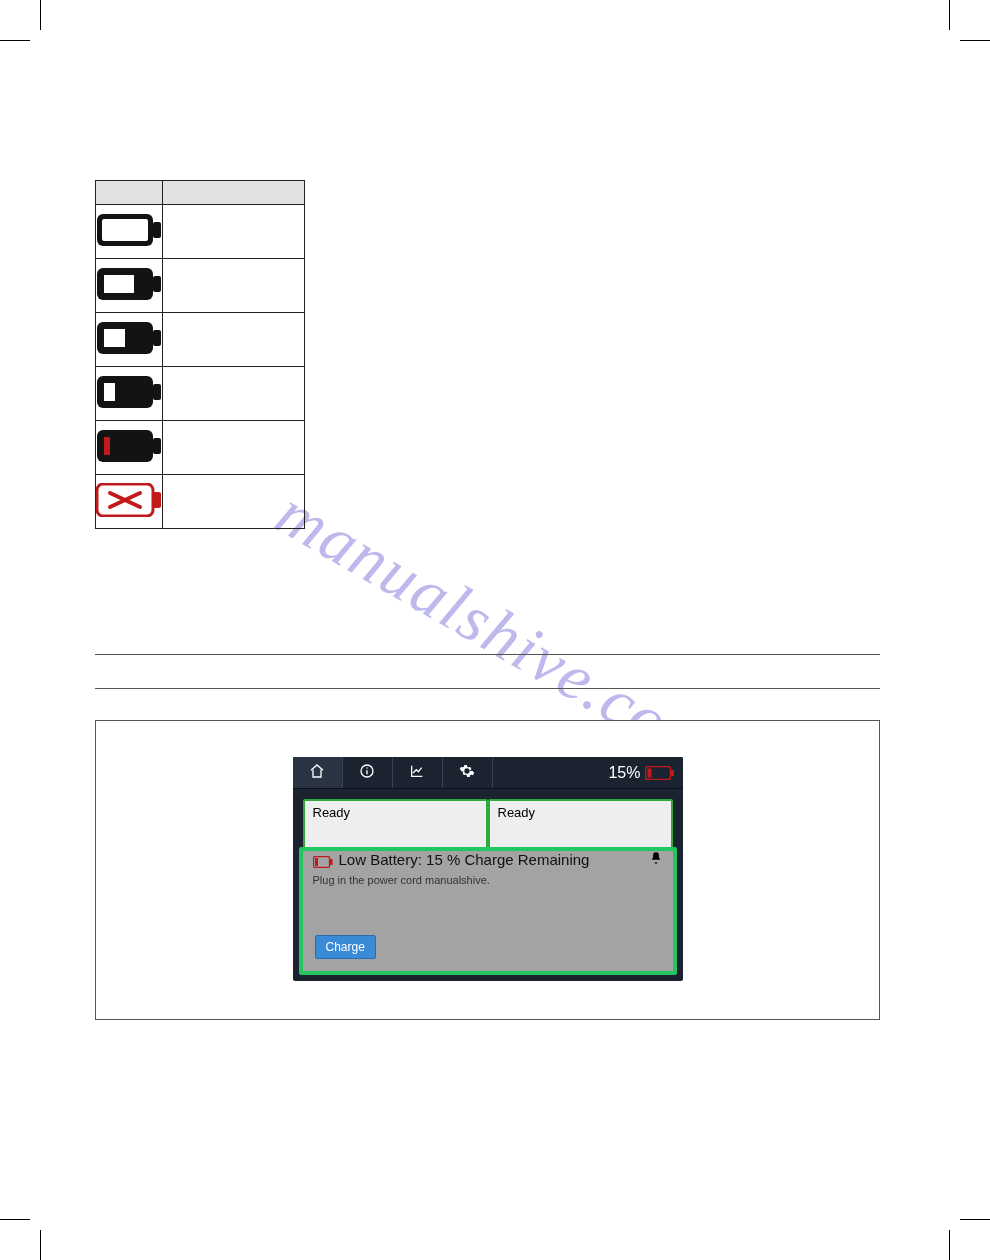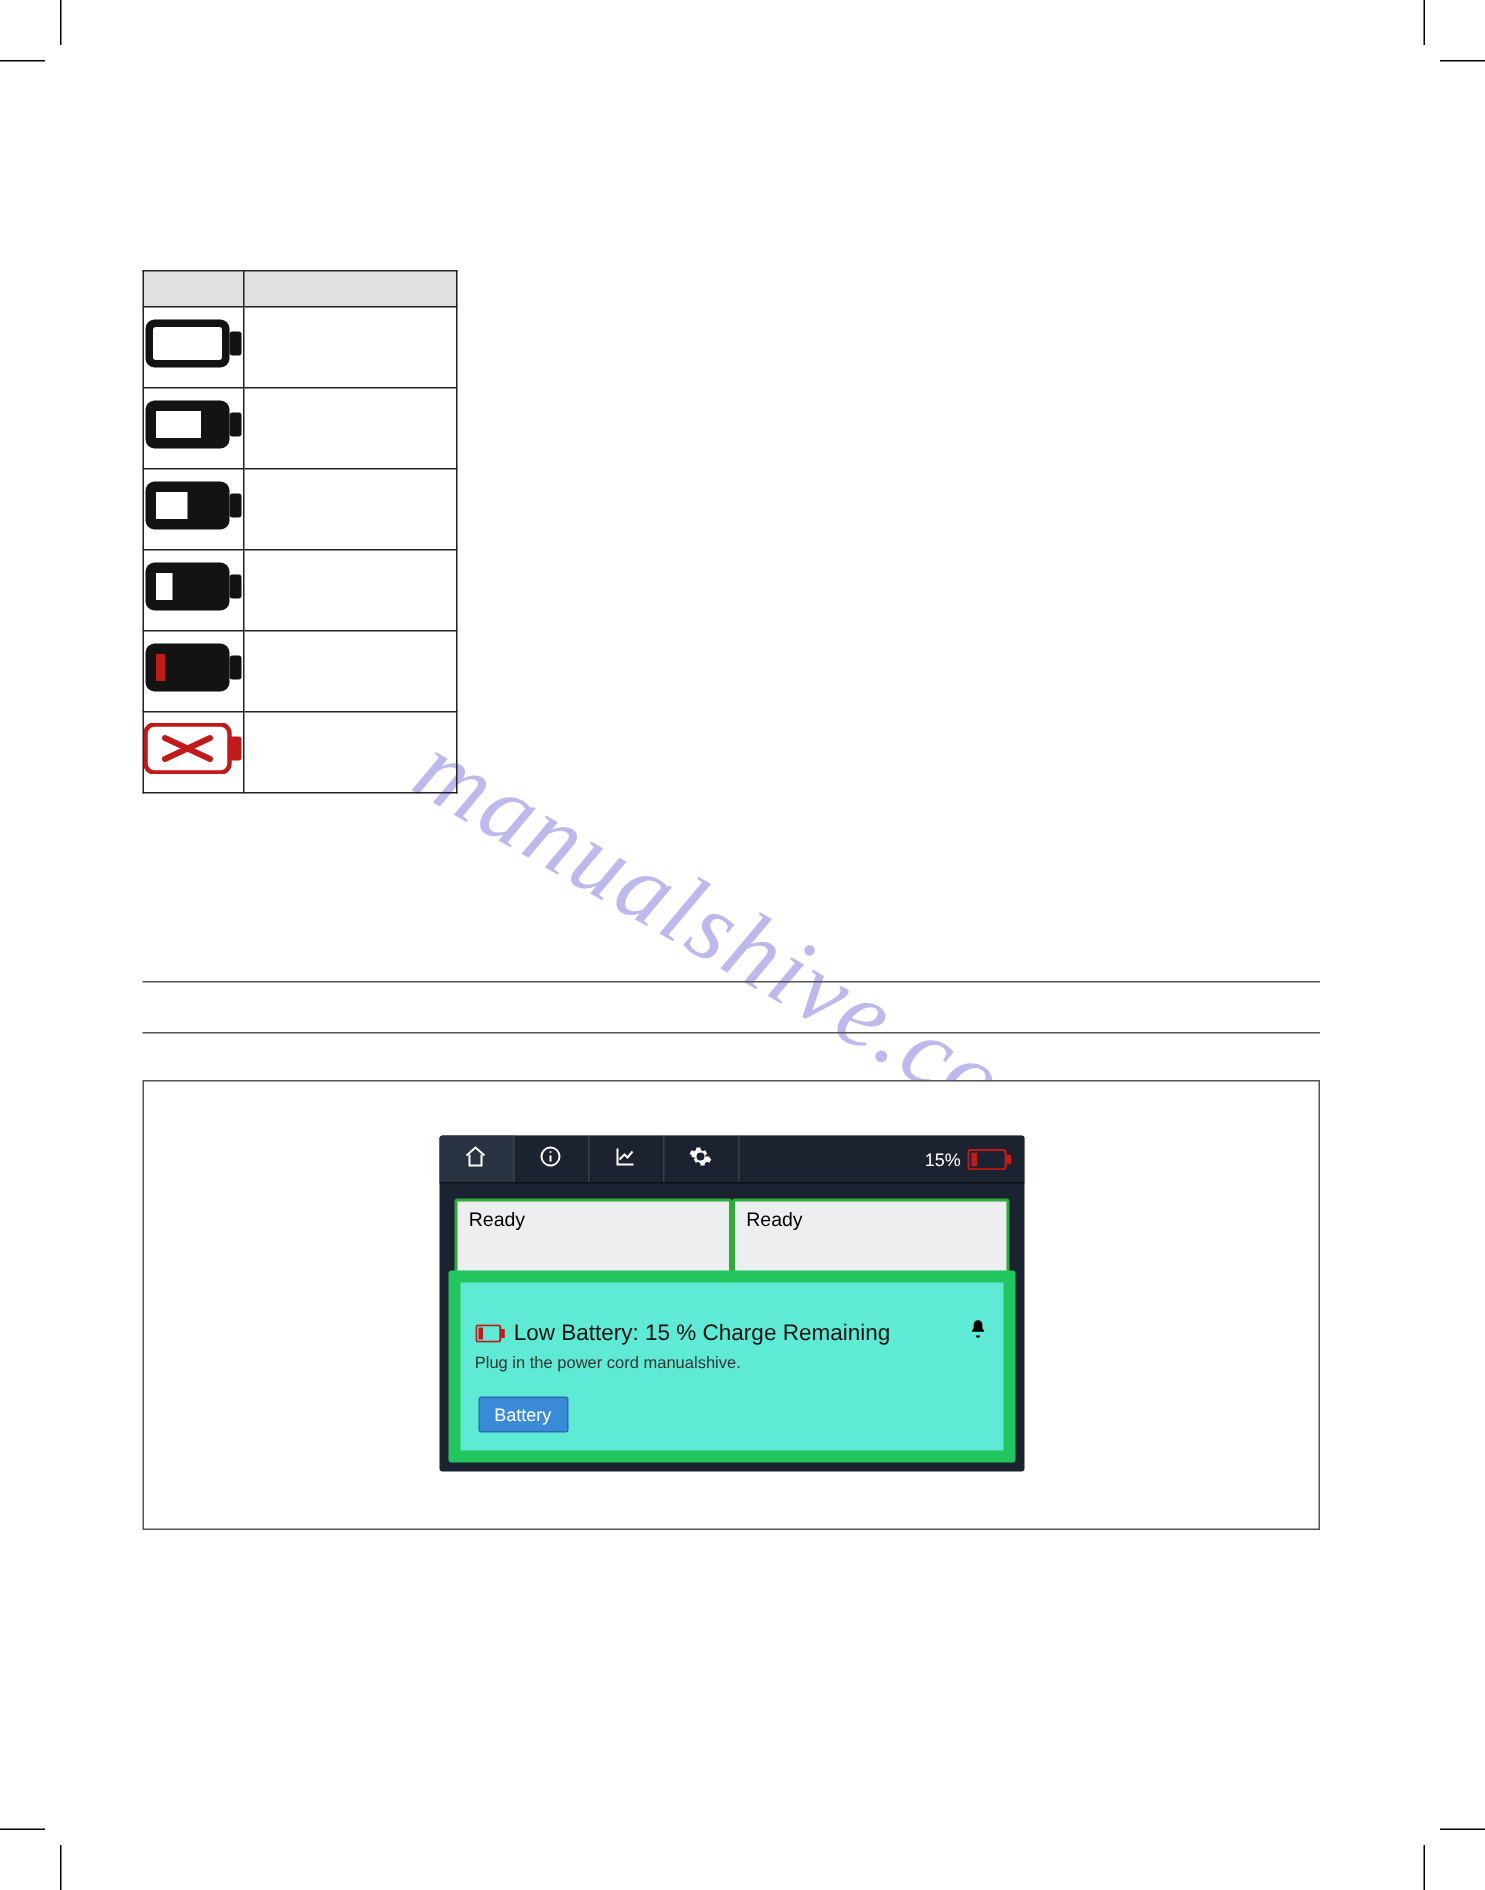--- a/index.html
+++ b/index.html
@@ -109,21 +109,21 @@
     border-right: 1px solid #37404f;
     color: #e6e6e6;
   }
   .device .tab.sel { background: #2a3342; }
   .device .topbar .spacer { flex: 1; }
   .device .topbar .pct {
     display: flex;
     align-items: center;
     gap: 4px;
     padding: 0 8px;
-    font-size: 12px;
+    font-size: 16px;
     color: #fff;
   }
   .mini-bat { width: 30px; height: 14px; display: inline-block; }
 
   .device .tiles {
     position: absolute;
     top: 42px; left: 10px; right: 10px;
     height: 60px;
     display: flex;
     gap: 0;
@@ -134,24 +134,24 @@
     border: 2px solid #2faa3a;
     border-radius: 2px;
     padding: 4px 8px;
     color: #000;
   }
   .device .tile .ttitle { font-size: 13px; }
 
   .device .alert {
     position: absolute;
     left: 6px; right: 6px; top: 90px; bottom: 6px;
-    background: #5eead4;
-    border: 8px solid #22c55e;
+    background: #a3a3a3;
+    border: 4px solid #22c55e;
     border-radius: 2px;
-    padding: 24px 10px;
+    padding: 0 10px;
     color: #000;
   }
   .device .alert .alert-head {
     display: flex;
     align-items: center;
     gap: 6px;
     font-size: 15px;
     color: #111;
   }
   .device .alert .alert-head .mini-bat-red { width: 20px; height: 12px; flex-shrink: 0; }
@@ -349,19 +349,19 @@
               </svg>
           </span>
           <span>Low Battery: 15 % Charge Remaining</span>
           <span class="bell">
             <svg width="14" height="14" viewBox="0 0 24 24" fill="#000">
                 <path d="M12 2a5 5 0 00-5 5v4l-2 3v1h14v-1l-2-3V7a5 5 0 00-5-5zm0 20a2.5 2.5 0 002.5-2.5h-5A2.5 2.5 0 0012 22z"></path>
               </svg>
           </span>
         </div>
         <div class="alert-msg">Plug in the power cord manualshive.</div>
-        <button class="dismiss">Battery</button>
+        <button class="dismiss">Charge</button>
       </div>
 
     </div>
   </div>
 
 </div>
 
 </body></html>

